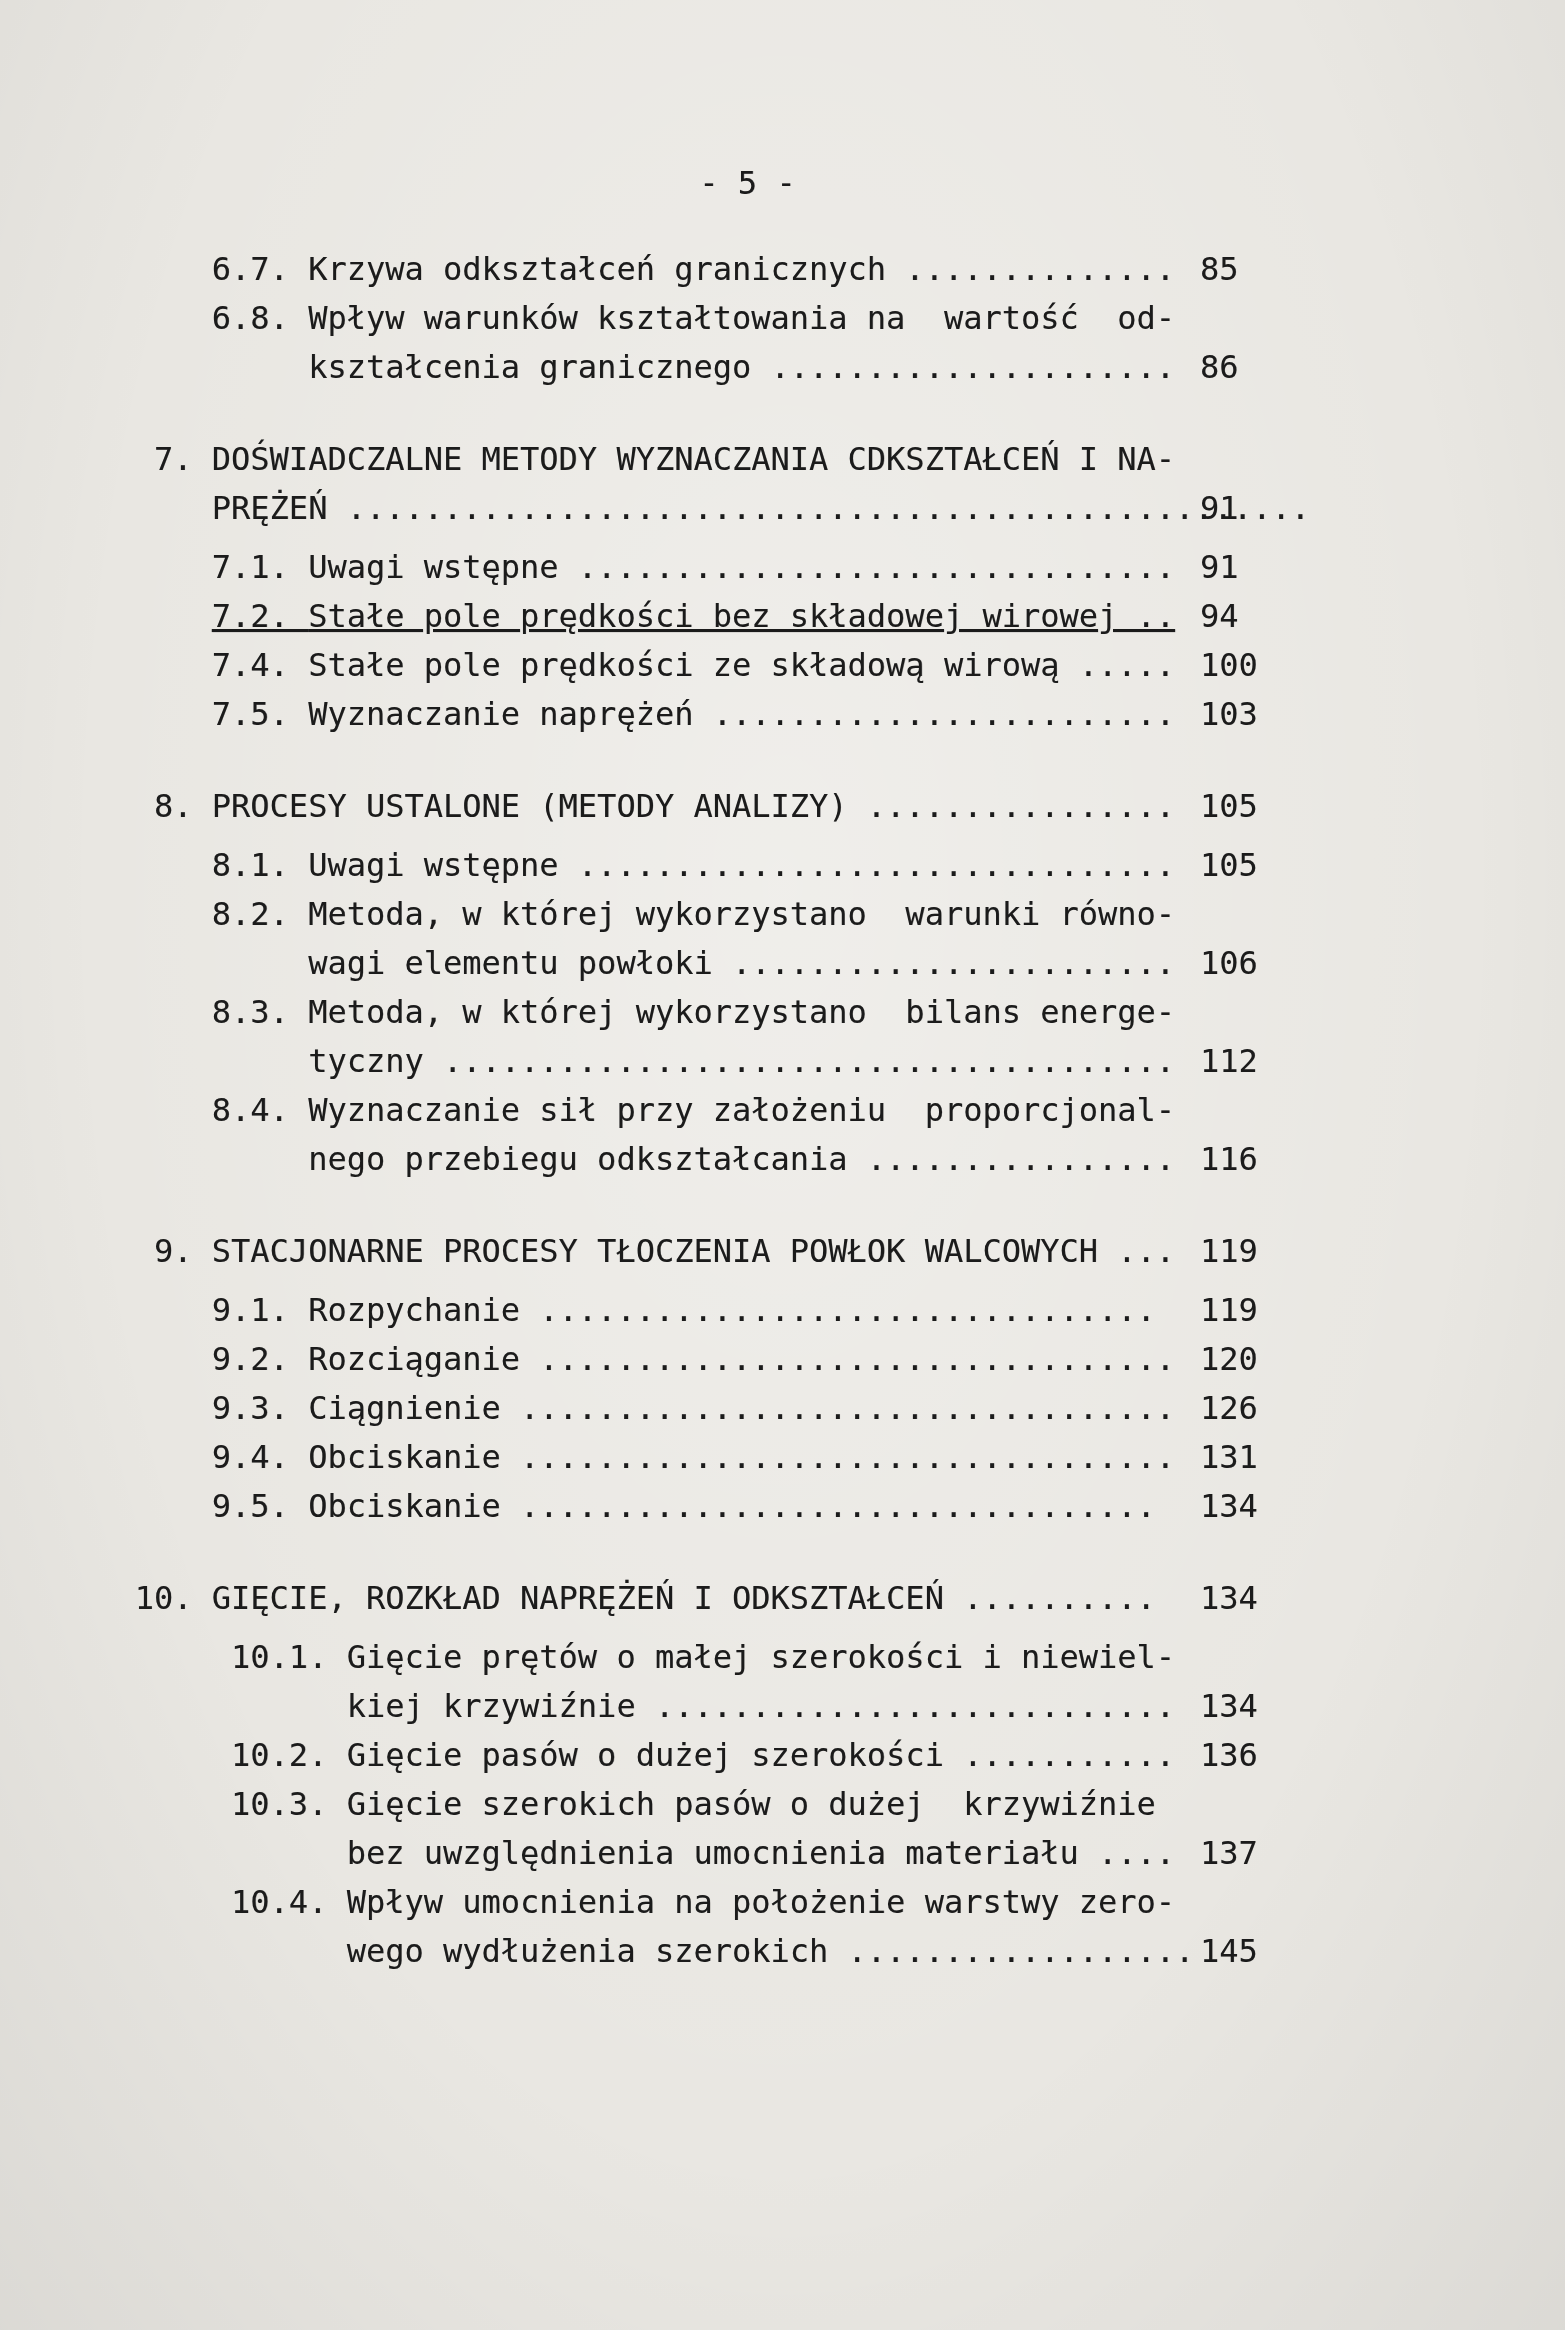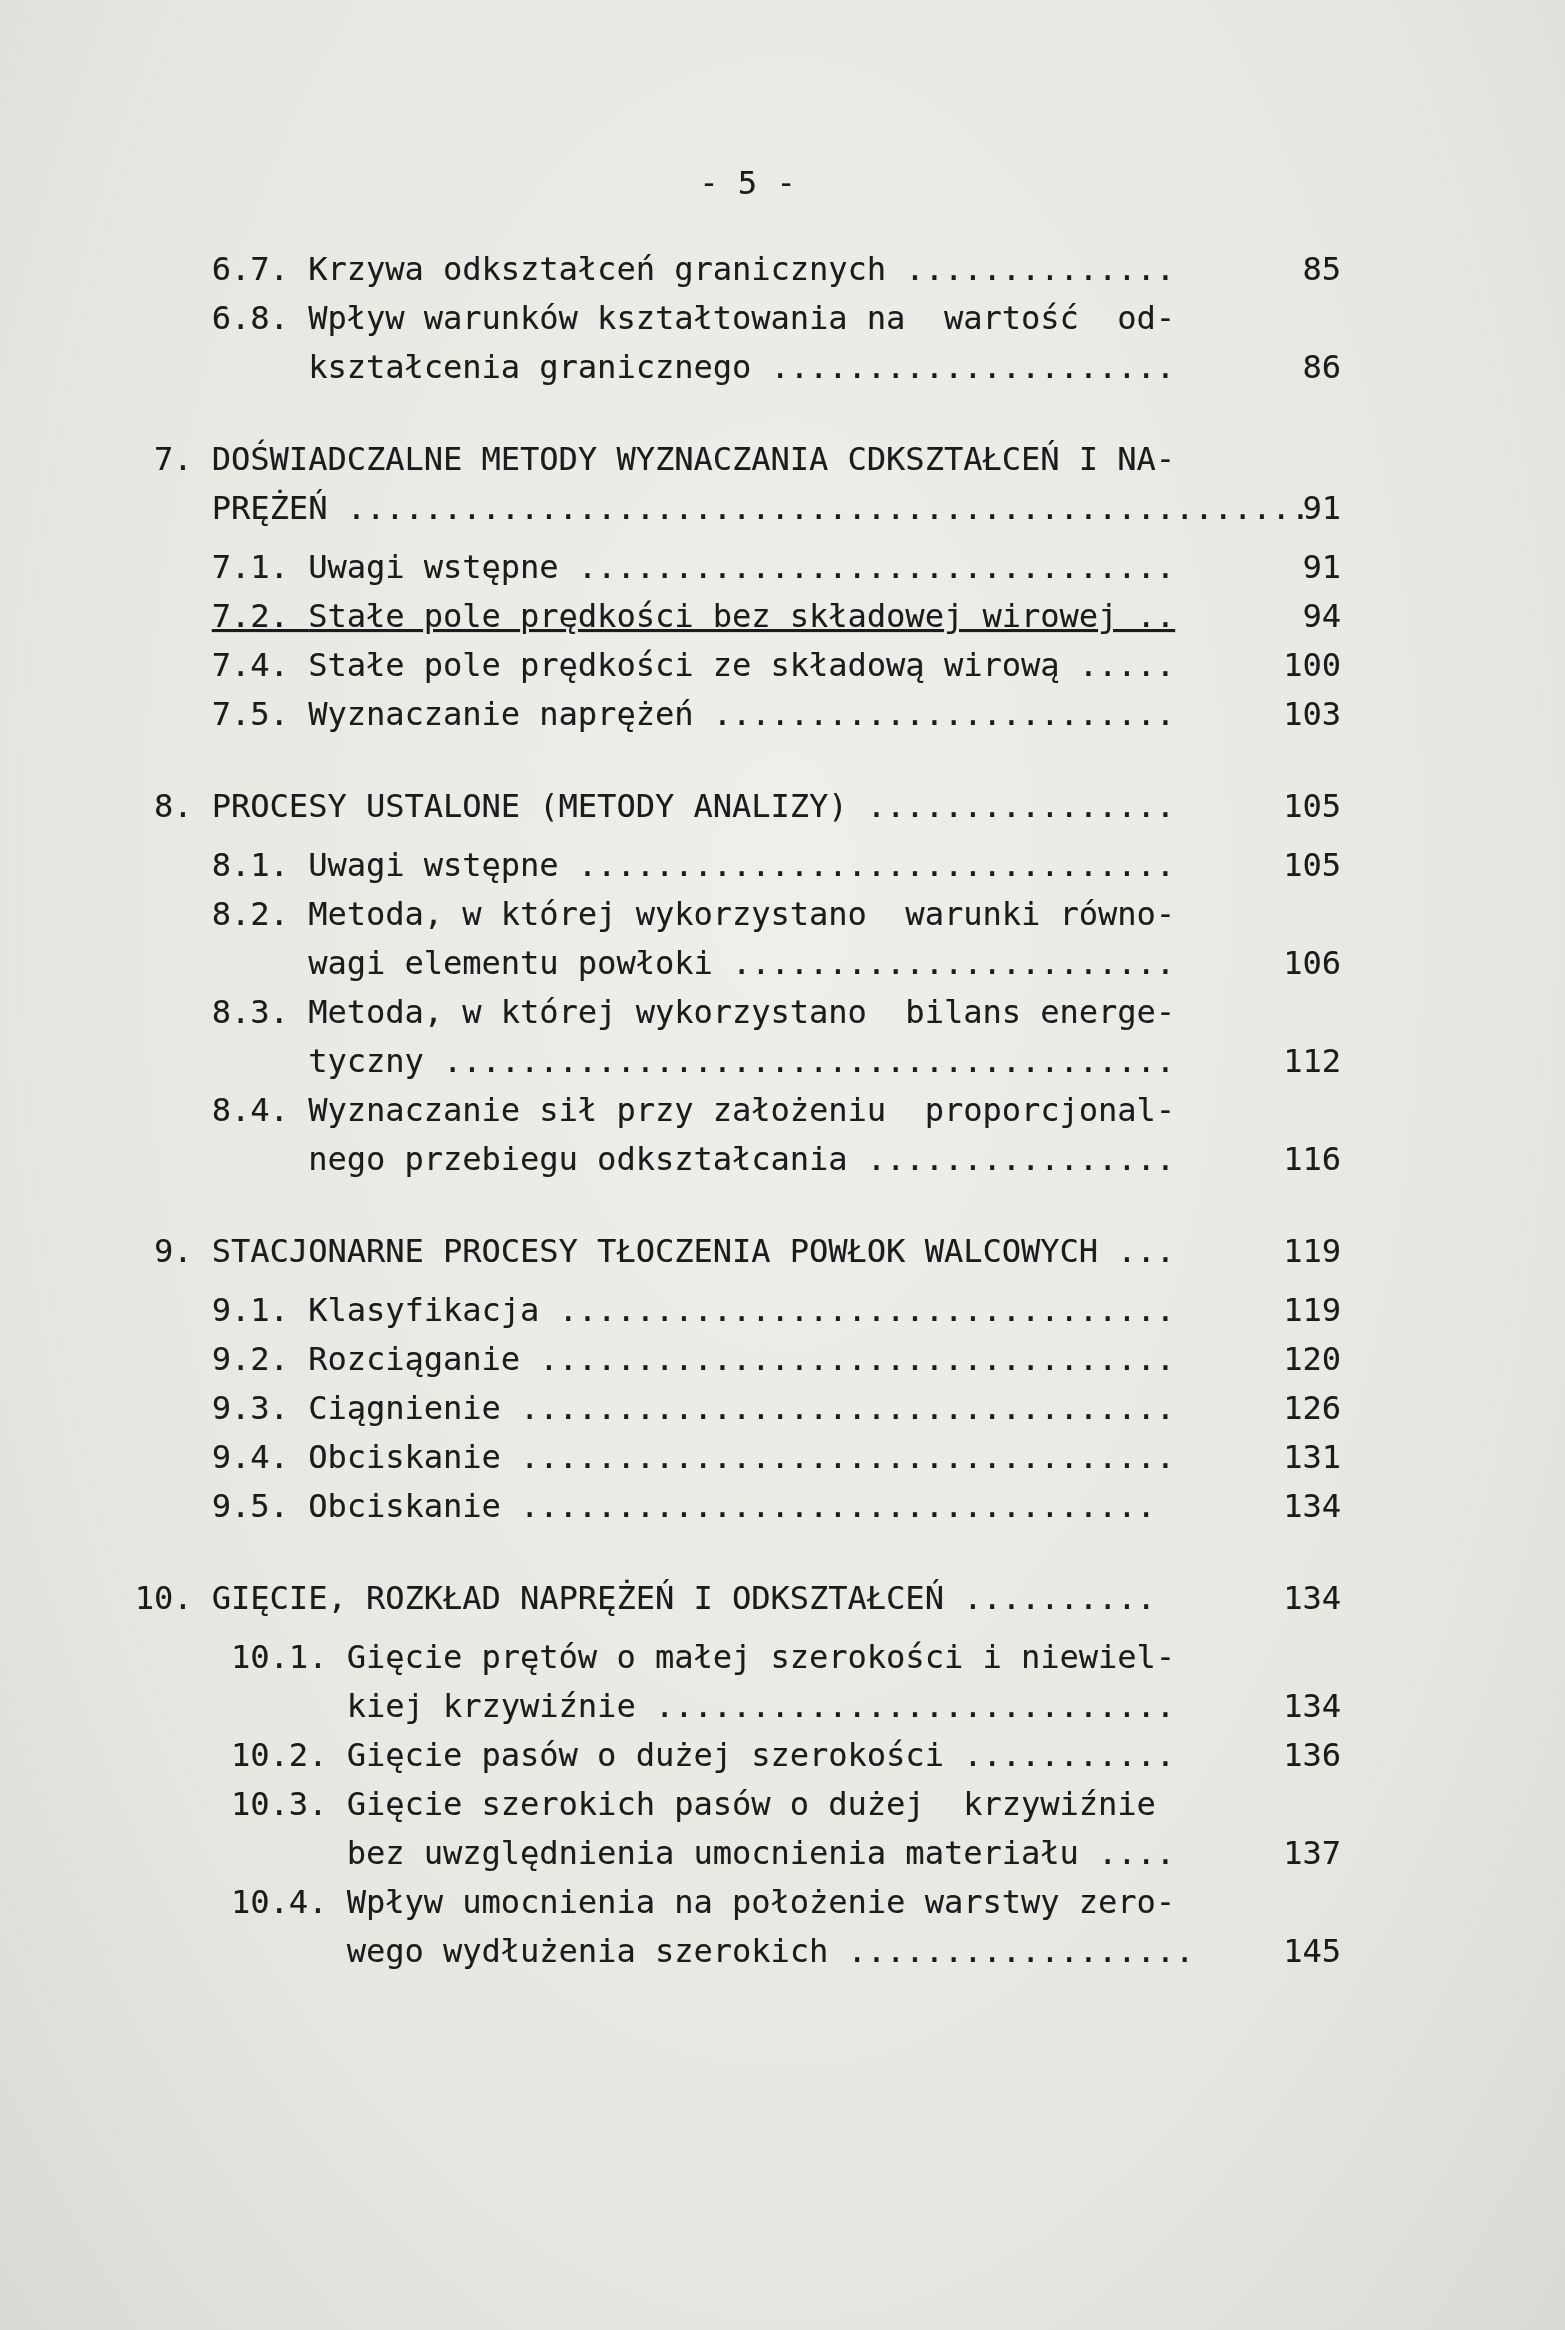--- a/index.html
+++ b/index.html
@@ -31,21 +31,21 @@
   .header {
     text-align: center;
     margin-bottom: 37px;
   }
   .entry {
     display: flex;
     align-items: flex-end;
   }
   .entry .lines { flex: 1 1 auto; min-width: 0; }
   .entry .line  { white-space: pre; }
-  .entry .pnum  { flex: 0 0 141px; text-align: right; white-space: pre; }
+  .entry .pnum  { flex: 0 0 141px; text-align: left; white-space: pre; }
 
   
   .lv-ch    .lines { padding-left: 3ch; }
   .lv-sub   .lines { padding-left: 8ch; }
   .lv-sub10 .lines { padding-left: 10ch; }
 
   
   .lv-ch { margin-top: 43px; margin-bottom: 10px; }
   .lv-ch:first-child { margin-top: 0; }
 </style>
@@ -148,21 +148,21 @@
 
   <div class="entry lv-ch">
     <div class="lines">
             <div class="line first" style="margin-left: -3ch;"><span>9. </span><span>STACJONARNE PROCESY TŁOCZENIA POWŁOK WALCOWYCH ...</span></div>
           </div>
     <div class="pnum">119</div>
   </div>
 
   <div class="entry lv-sub">
     <div class="lines">
-            <div class="line first" style="margin-left: -5ch;"><span>9.1. </span><span>Klasyfikacja ................................</span></div>
+            <div class="line first" style="margin-left: -5ch;"><span>9.1. </span><span>Rozpychanie ................................</span></div>
           </div>
     <div class="pnum">119</div>
   </div>
 
   <div class="entry lv-sub">
     <div class="lines">
             <div class="line first" style="margin-left: -5ch;"><span>9.2. </span><span>Rozciąganie .................................</span></div>
           </div>
     <div class="pnum">120</div>
   </div>

